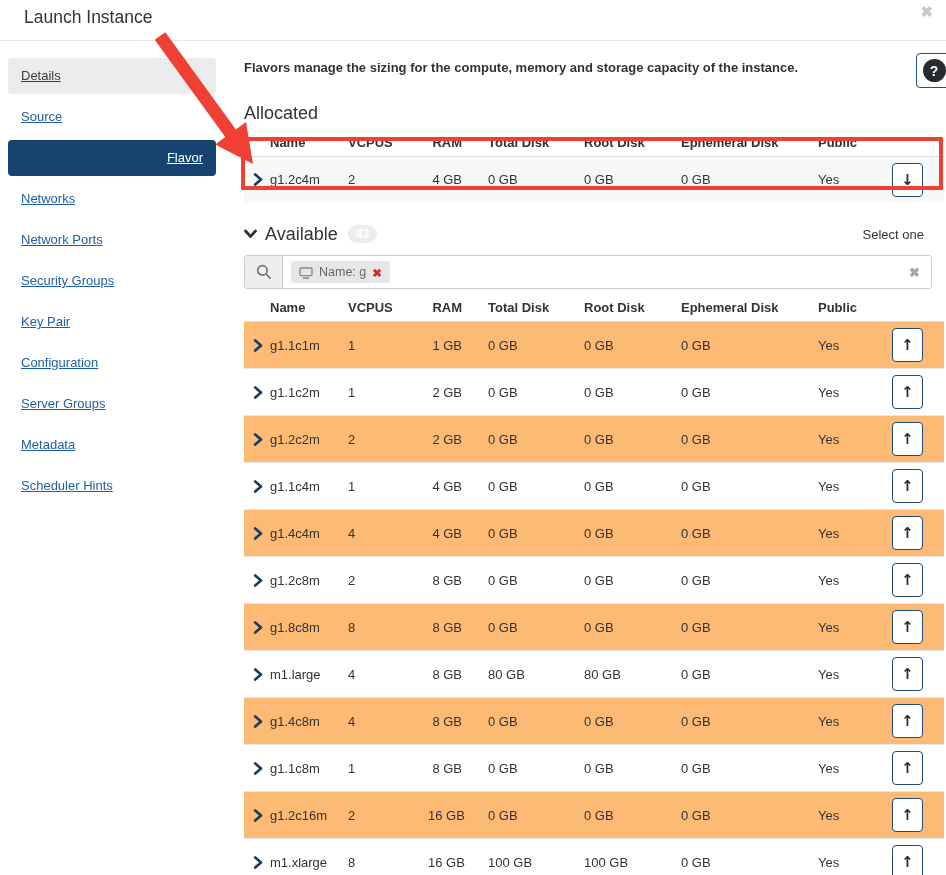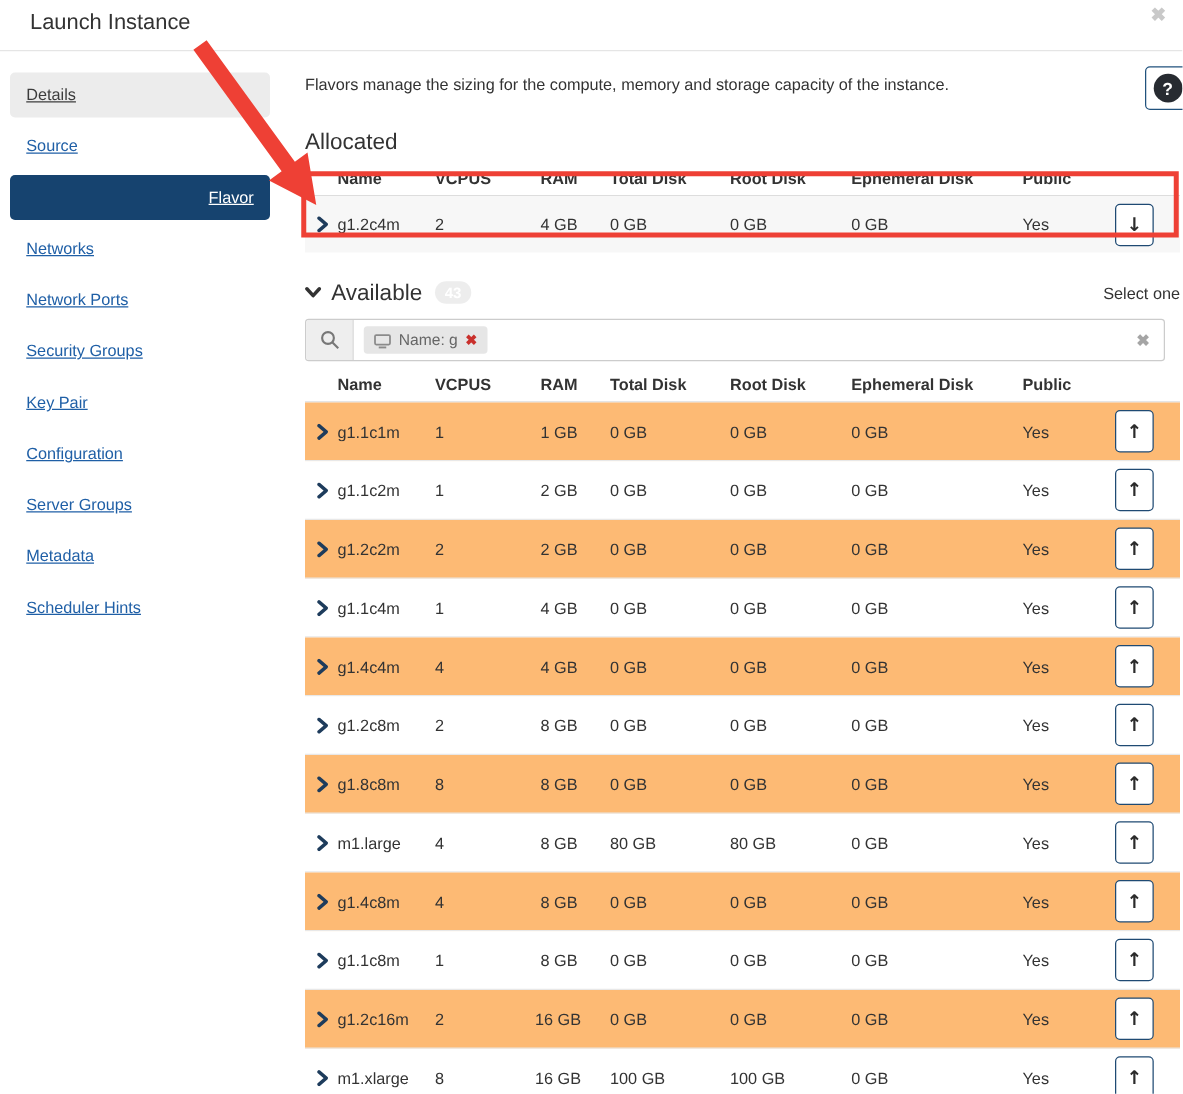--- a/index.html
+++ b/index.html
@@ -13,21 +13,21 @@
   .close-x { position: absolute; right: 13px; top: 3px; font-size: 15px; font-weight: bold; color: #c9c9c9; cursor: pointer; }
 
   
   .sidebar { position: absolute; left: 8px; top: 58px; width: 208px; }
   .side-item { padding: 10px 13px; margin-bottom: 5px; border-radius: 4px; color: #1f5fa6; cursor: pointer; line-height: 16px; text-decoration: underline; }
   .side-item.done { background: #ececec; color: #3c3c3c; }
   .side-item.active { background: #16436f; color: #ffffff; text-align: right; }
 
   
   .content { position: absolute; left: 244px; top: 52px; width: 700px; }
-  .desc { margin-top: 8px; line-height: 15px; color: #333; }
+  .desc { margin-top: 8px; line-height: 15px; color: #333; font-weight: bold; }
   .section-title { font-size: 18px; font-weight: normal; color: #333; margin-top: 28px; }
 
   
   .help-btn { position: absolute; left: 916px; top: 53px; width: 36px; height: 35px; background: #fff;
     border: 1px solid #21527d; border-radius: 4px; display: flex; align-items: center; justify-content: center; cursor: pointer; }
   .help-circle { width: 23px; height: 23px; border-radius: 50%; background: #272b31; color: #fff; font-weight: bold;
     font-size: 14px; display: flex; align-items: center; justify-content: center; }
 
   
   .ftable { width: 700px; }
@@ -42,21 +42,21 @@
   .btncell { display: flex; }
   .arrow-btn { width: 31px; height: 34px; background: #fff; border: 1px solid #1f4a73; border-radius: 4px;
     font-size: 15px; font-weight: bold; color: #2b2b2b; cursor: pointer; display: flex; align-items: center; justify-content: center;
     font-family: "DejaVu Sans", sans-serif; }
 
   
   .avail-head { display: flex; align-items: center; margin-top: 21px; height: 22px; }
   .chev-down { margin-right: 8px; display: flex; align-items: center; }
   .badge { margin-left: 10px; background: #ededed; color: #fff; font-size: 12px; font-weight: bold;
     border-radius: 10px; padding: 2px 8px; }
-  .select-hint { margin-left: auto; margin-right: 0; color: #333; }
+  .select-hint { margin-left: auto; margin-right: 20px; color: #333; }
 
   
   .searchbar { position: relative; margin-top: 10px; width: 688px; height: 34px; border: 1px solid #ccc; border-radius: 3px;
     display: flex; align-items: center; background: #fff; cursor: text; }
   .search-left { width: 38px; height: 100%; background: #eee; border-right: 1px solid #ccc;
     border-radius: 2px 0 0 2px; display: flex; align-items: center; justify-content: center; }
   .facet-tag { margin-left: 8px; background: #e6e6e6; border-radius: 3px; padding: 4px 8px; display: flex;
     align-items: flex-end; gap: 6px; color: #666; font-size: 12.5px; }
   .tag-x { color: #c9302c; font-weight: bold; font-size: 11.5px; cursor: pointer; line-height: 1; }
   .clear-x { margin-left: auto; margin-right: 11px; color: #a5a5a5; font-weight: bold; font-size: 13px; cursor: pointer; }

